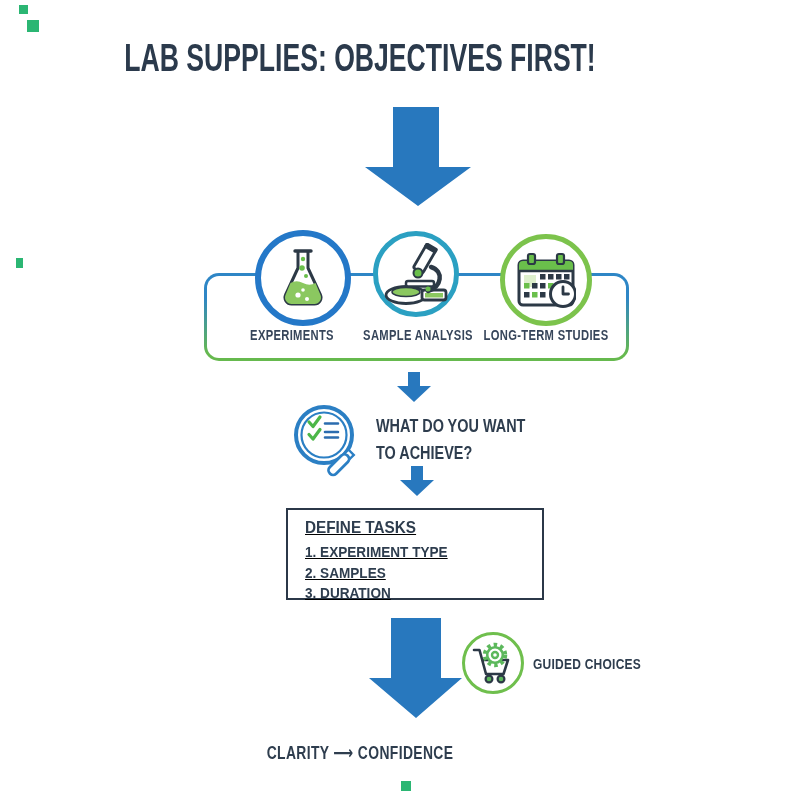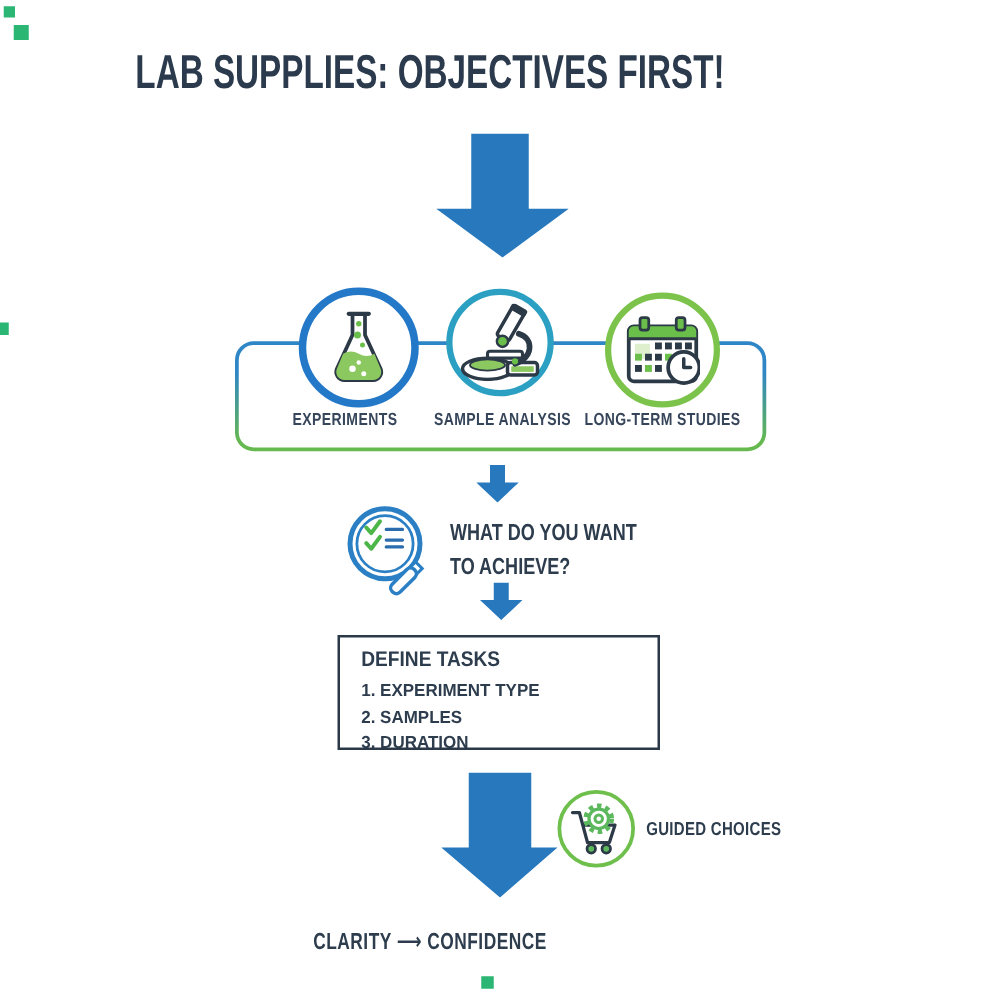--- a/index.html
+++ b/index.html
@@ -1,17 +1,17 @@
 <!DOCTYPE html>
 <html><head>
 <meta charset="utf-8">
 <style>
   html,body { margin:0; padding:0; }
   body { background:#ffffff; font-family:"Liberation Sans","DejaVu Sans",sans-serif; }
-  .canvas { position:relative; width:688px; height:800px; background:#ffffff; overflow:hidden; }
+  .canvas { position:relative; width:688px; height:800px; background:#ffffff; overflow:hidden;margin-left:16px; }
 
   .abs { position:absolute; }
   .nowrap { white-space:nowrap; }
 
   
   .title {
     left:0; right:0; top:37px; text-align:center;
     font-size:38px; font-weight:bold; color:#2b3a4c;
     transform:scaleX(0.70); transform-origin:50% 50%;
   }
@@ -39,21 +39,21 @@
 
   
   .arrow-fill { fill:#2878be; }
 
   
   .q-text { left:360px; top:412px; font-size:18.5px; font-weight:600; color:#2e3d4e;
             line-height:27px; transform:scaleX(0.78); transform-origin:left top; }
 
   
   .tasks-box { left:270px; top:508px; width:258px; height:92px; box-sizing:border-box;
-               border:2px solid #2b3848; background:#ffffff; padding:8px 0 0 17px; }
+               border:2px solid #2b3848; background:#ffffff; padding:8px 0 0 17px;text-decoration:underline; }
   .tasks-title { font-size:17px; font-weight:bold; color:#2e3d4e; margin:0 0 4px 0;
                  transform:scaleX(0.90); transform-origin:left center; white-space:nowrap; }
   .task-item { font-size:14px; font-weight:600; color:#2e3d4e; line-height:20.5px;
                transform:scaleX(0.97); transform-origin:left center; white-space:nowrap; }
 
   
   .guided-circle { left:446px; top:632px; width:62px; height:62px; border:3px solid #6fbf4d; }
   .guided-label { left:517px; top:655px; font-size:15px; font-weight:bold; color:#2e3d4e;
                   transform:scaleX(0.80); transform-origin:left top; white-space:nowrap; letter-spacing:0.3px; }
 

